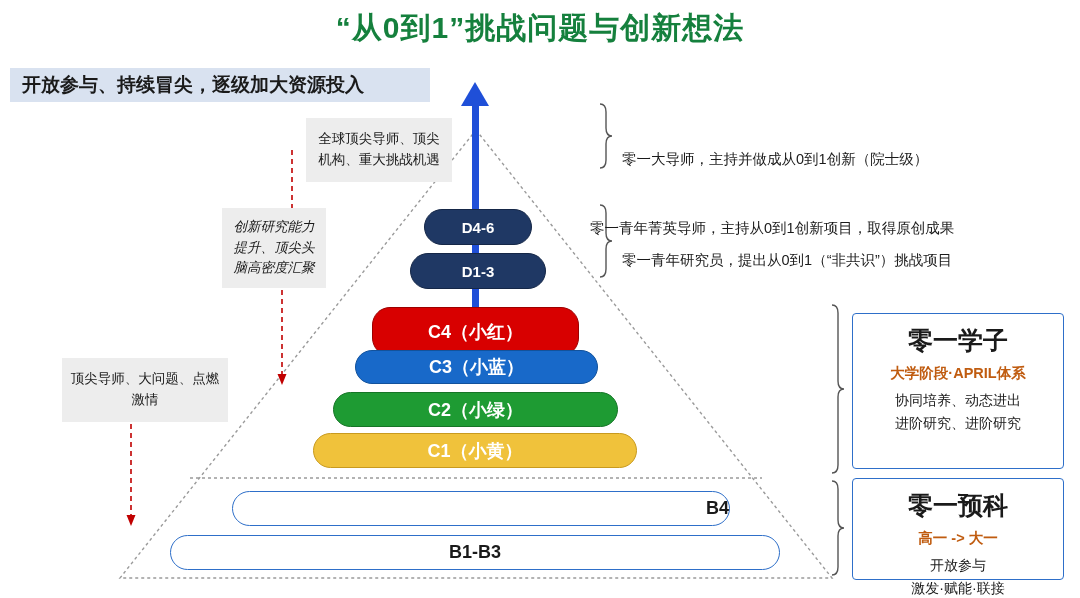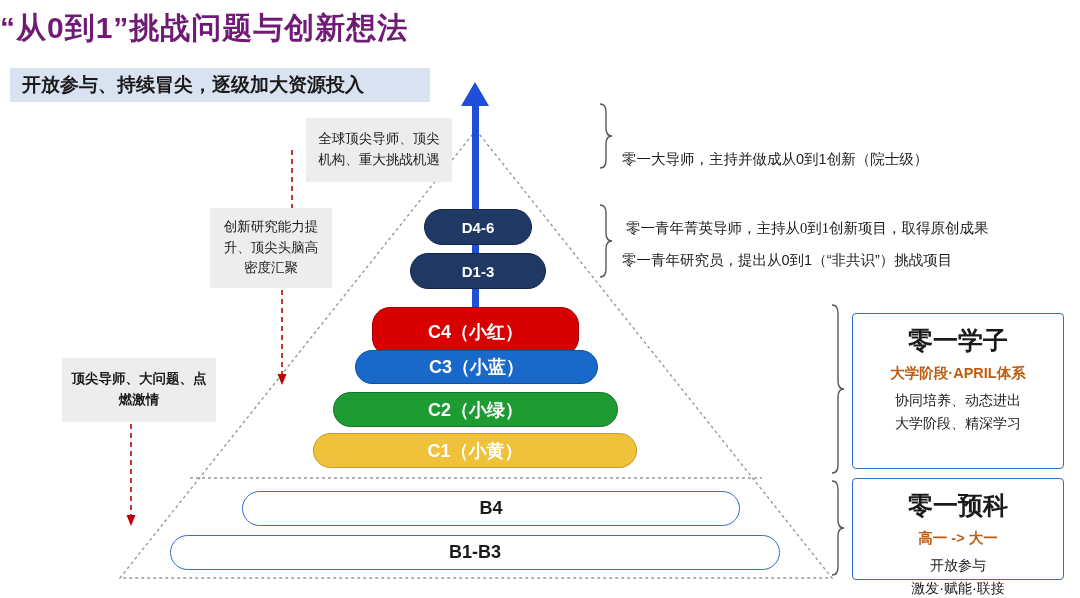--- a/index.html
+++ b/index.html
@@ -20,24 +20,24 @@
     width: 1080px;
     height: 598px;
   }
   .abs { position: absolute; }
 
   
   #title {
     top: 8px;
     left: 0;
     width: 1080px;
-    text-align: left;
+    text-align: center;
     font-size: 30px;
     font-weight: bold;
-    color: #701a75;
+    color: #15803d;
     letter-spacing: 1px;
   }
 
   
   #banner {
     top: 68px;
     left: 10px;
     width: 420px;
     height: 34px;
     background: #D9E2F0;
@@ -99,23 +99,24 @@
     left: 333px; top: 392px; width: 285px; height: 35px;
     background: #1E9B33; color: #ffffff; font-size: 18px;
     border: 1px solid #157526;
   }
   #bar-c1 {
     left: 313px; top: 433px; width: 324px; height: 35px;
     background: #F0C23B; color: #ffffff; font-size: 18px;
     border: 1px solid #c89a1f;
   }
   #bar-b4 {
-    left: 242px; top: 491px; width: 498px; height: 35px;
+    left: 232px; top: 491px; width: 498px; height: 35px;
     background: #ffffff; color: #1a1a1a; font-size: 18px;
     border: 1.5px solid #2E6FC9;
+    justify-content: flex-end;
   }
   #bar-b13 {
     left: 170px; top: 535px; width: 610px; height: 35px;
     background: #ffffff; color: #1a1a1a; font-size: 18px;
     border: 1.5px solid #2E6FC9;
   }
 
   
   .note-box {
     background: #EDEDED;
@@ -124,32 +125,32 @@
     line-height: 1.55;
     color: #1a1a1a;
     text-align: center;
     display: flex;
     align-items: center;
     justify-content: center;
     padding: 6px 8px;
     box-sizing: border-box;
   }
   #note-1 { left: 306px; top: 118px; width: 146px; height: 64px; }
-  #note-2 { left: 210px; top: 208px; width: 122px; height: 80px; }
-  #note-3 { left: 62px;  top: 358px; width: 154px; height: 64px; font-weight: bold; }
+  #note-2 { left: 222px; top: 208px; width: 104px; height: 80px; font-style: italic; }
+  #note-3 { left: 62px;  top: 358px; width: 166px; height: 64px; }
 
   
   .right-line {
     font-size: 14.5px;
     color: #1a1a1a;
     white-space: nowrap;
   }
   #rline-1 { left: 622px; top: 111px; }
   #rline-2 { left: 622px; top: 150px; }
-  #rline-3 { left: 626px; top: 219px; font-family: Liberation Serif, serif; }
+  #rline-3 { left: 590px; top: 219px; }
   #rline-4 { left: 622px; top: 251px; }
 
   
   .info-card {
     border: 1.4px solid #2E6FC9;
     border-radius: 4px;
     background: #ffffff;
     text-align: center;
     box-sizing: border-box;
     padding-top: 10px;
@@ -254,21 +255,21 @@
   </div>
 
   <div id="rline-2" class="abs right-line">零一大导师，主持并做成从0到1创新（院士级）</div>
   <div id="rline-3" class="abs right-line">零一青年菁英导师，主持从0到1创新项目，取得原创成果</div>
   <div id="rline-4" class="abs right-line">零一青年研究员，提出从0到1（“非共识”）挑战项目</div>
 
   <div id="card-xuezi" class="abs info-card">
     <div class="card-title">零一学子</div>
     <div class="card-sub">大学阶段·APRIL体系</div>
     <div class="card-line">协同培养、动态进出</div>
-    <div class="card-line">大学阶段、精深学习</div>
+    <div class="card-line">进阶研究、进阶研究</div>
   </div>
 
   <div id="card-yuke" class="abs info-card">
     <div class="card-title">零一预科</div>
     <div class="card-sub">高一 -&gt; 大一</div>
     <div class="card-line">开放参与</div>
     <div class="card-line">激发·赋能·联接</div>
   </div>
 
 </div>

